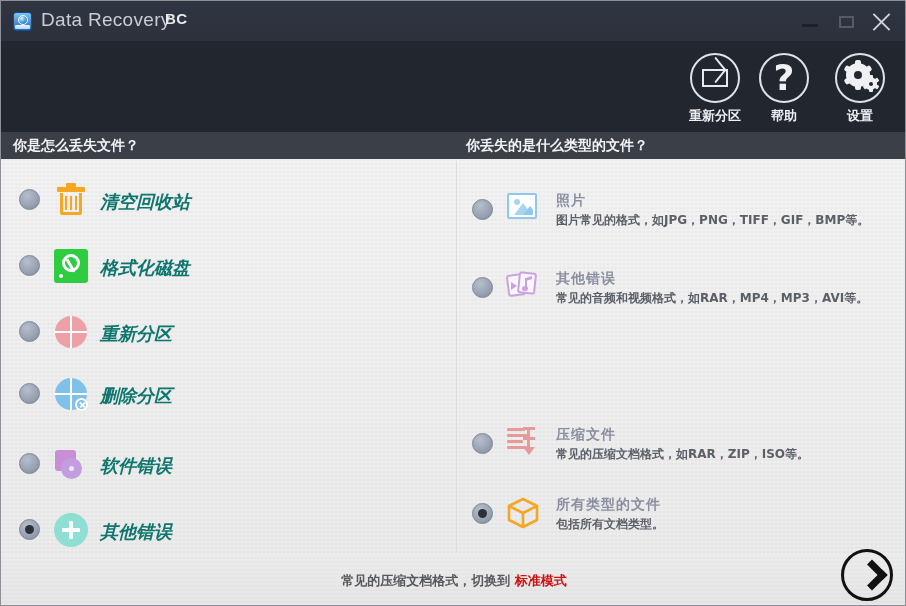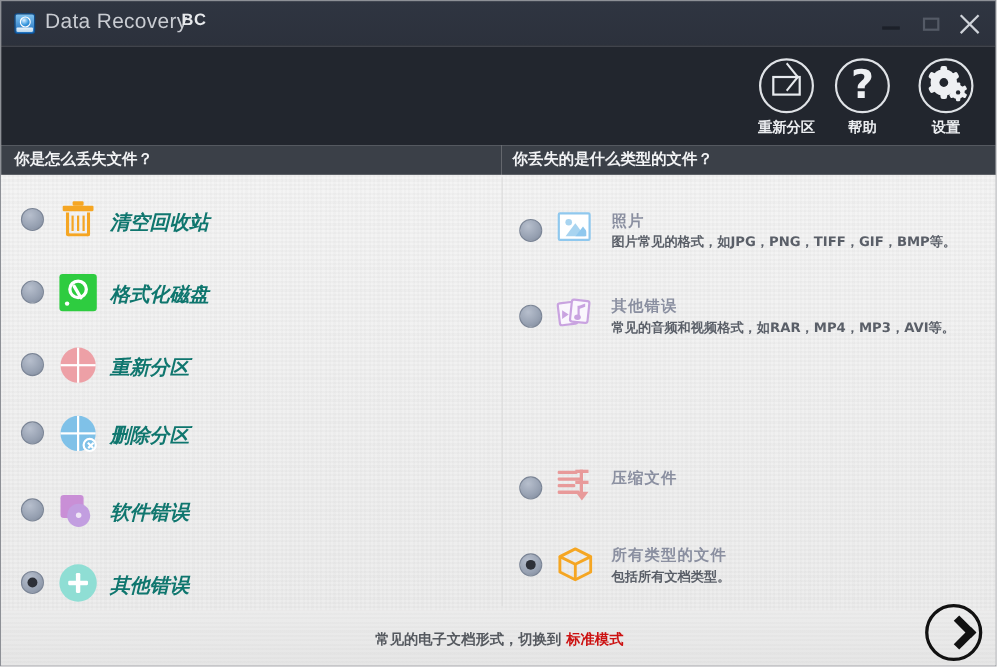--- a/index.html
+++ b/index.html
@@ -468,37 +468,38 @@
             <div class="ln z2"></div>
             <div class="ln z3"></div>
             <div class="ln z4"></div>
           <div class="bar"></div>
             <div class="cap"></div>
             <div class="cap2"></div>
             <div class="arw"></div>
         </div>
       </div>
       <div class="nm">压缩文件</div>
+      <div class="ds">常见的压缩文档格式，如RAR，ZIP，ISO等。</div>
     </div>
 
     <div class="ritem" style="top:326px;height:50px">
       <div class="radio on"></div>
       <div class="ic">
         <svg width="32" height="32" viewBox="0 0 32 32">
           <polygon points="16,2 30,9 16,16 2,9" fill="none" stroke="#f5a623" stroke-width="2.6" stroke-linejoin="round"></polygon>
           <polyline points="2,9 2,23 16,30 30,23 30,9" fill="none" stroke="#f5a623" stroke-width="2.6" stroke-linejoin="round"></polyline>
           <line x1="16" y1="16" x2="16" y2="30" stroke="#f5a623" stroke-width="2.6"></line>
         </svg>
       </div>
       <div class="nm">所有类型的文件</div>
       <div class="ds">包括所有文档类型。</div>
     </div>
   </div>
 
   <div class="footer"></div>
   <div class="footnote">
-    <span>常见的电子文档形式，切换到 </span><span class="footlink">标准模式</span>
+    <span>常见的压缩文档格式，切换到 </span><span class="footlink">标准模式</span>
   </div>
   <div class="nextbtn">
     <div class="chev"></div>
   </div>
 
 </div>
 
 </body></html>

